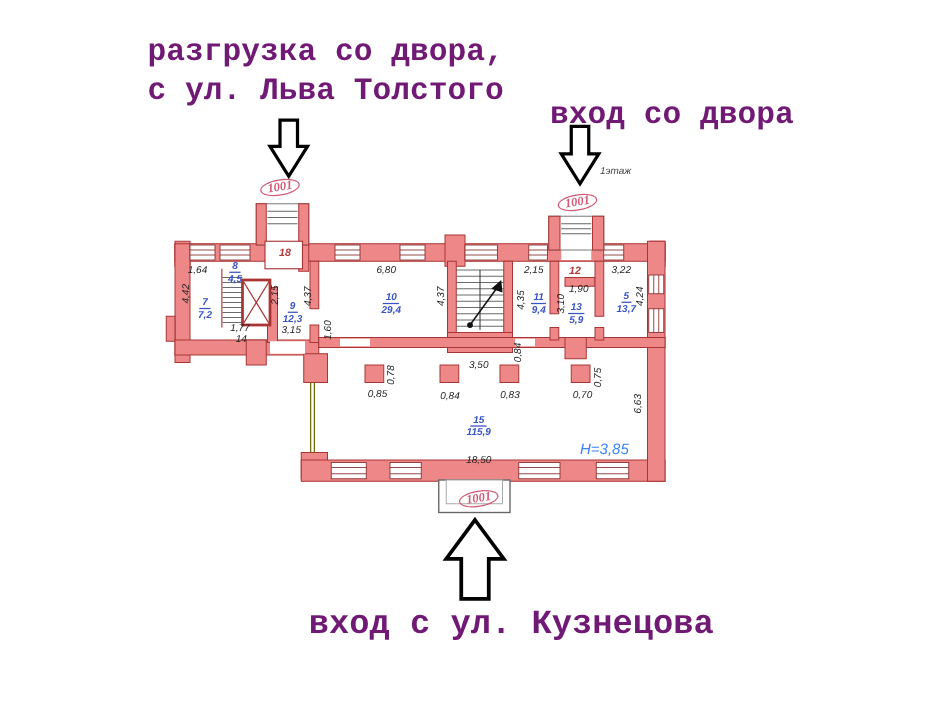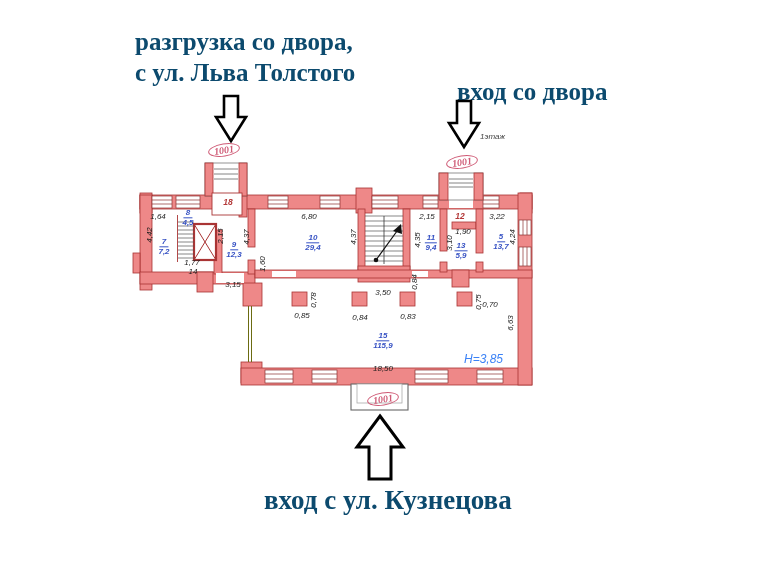--- a/index.html
+++ b/index.html
@@ -1,21 +1,21 @@
 <!DOCTYPE html>
 <html><head>
 <meta charset="utf-8">
 <style>
   html,body{margin:0;padding:0;}
   #canvas{position:relative;width:757px;height:576px;background:#ffffff;overflow:hidden;
           font-family:"Liberation Sans",sans-serif;}
   #plan-svg{position:absolute;left:0;top:0;}
   #labels{position:absolute;left:0;top:0;width:757px;height:576px;}
-  .hdr{position:absolute;font-family:Liberation Serif, serif;font-weight:700;color:#0c4a6e;
-       white-space:nowrap;line-height:1.25;margin-left:17px;}
+  .hdr{position:absolute;font-family:Liberation Mono, monospace;font-weight:700;color:#701a75;
+       white-space:nowrap;line-height:1.25;}
   #hdr-unloading{left:118px;top:26px;font-size:25px;}
   #hdr-yard{left:440px;top:76px;font-size:25px;}
   #hdr-street{left:247px;top:484px;font-size:27px;}
   #floor-note{position:absolute;left:480px;top:132px;font:italic 8px "Liberation Sans",sans-serif;color:#444;}
   #height-note{position:absolute;left:464px;top:352px;font:italic 12px "Liberation Sans",sans-serif;color:#3b82f6;}
   .lbl{position:absolute;transform:translate(-50%,-50%);white-space:nowrap;}
   .dim{font:italic 8px "Liberation Sans",sans-serif;color:#1c1c1c;}
   .dim.v{transform:translate(-50%,-50%) rotate(-90deg);}
   .room{font:italic 700 8px "Liberation Sans",sans-serif;color:#3853c4;text-align:center;line-height:1.15;}
   .room .num{display:inline-block;border-bottom:1px solid #3853c4;padding:0 2px;}
@@ -162,38 +162,38 @@
       <polygon stroke-width="3" points="380,416 403,447 391,447 391,479 369,479 369,447 357,447"></polygon>
     </g>
   </svg>
 
   <div id="labels">
       <div class="lbl dim" style="left: 158px; top: 216px;">1,64</div>
       <div class="lbl dim v" style="left: 149px; top: 235px;">4,42</div>
       <div class="lbl dim v" style="left: 220px; top: 236px;">2,15</div>
       <div class="lbl dim" style="left: 192px; top: 262px;">1,77</div>
       <div class="lbl dim" style="left: 193px; top: 271px;">14</div>
-      <div class="lbl dim" style="left: 233px; top: 264px; margin-top: 20px;">3,15</div>
+      <div class="lbl dim" style="left: 233px; top: 264px;">3,15</div>
       <div class="lbl dim v" style="left: 262px; top: 264px;">1,60</div>
       <div class="lbl dim" style="left: 309px; top: 216px;">6,80</div>
       <div class="lbl dim v" style="left: 246px; top: 237px;">4,37</div>
       <div class="lbl dim v" style="left: 353px; top: 237px;">4,37</div>
       <div class="lbl dim" style="left: 383px; top: 292px;">3,50</div>
       <div class="lbl dim v" style="left: 414px; top: 282px;">0,84</div>
       <div class="lbl dim" style="left: 427px; top: 216px;">2,15</div>
       <div class="lbl dim v" style="left: 417px; top: 240px;">4,35</div>
       <div class="lbl dim v" style="left: 449px; top: 243px;">3,10</div>
       <div class="lbl dim" style="left: 463px; top: 231px;">1,90</div>
       <div class="lbl dim" style="left: 497px; top: 216px;">3,22</div>
       <div class="lbl dim v" style="left: 512px; top: 237px;">4,24</div>
       <div class="lbl dim v" style="left: 313px; top: 300px;">0,78</div>
       <div class="lbl dim" style="left: 302px; top: 315px;">0,85</div>
       <div class="lbl dim" style="left: 360px; top: 317px;">0,84</div>
       <div class="lbl dim" style="left: 408px; top: 316px;">0,83</div>
-      <div class="lbl dim" style="left: 466px; top: 304px; margin-left: 24px;">0,70</div>
+      <div class="lbl dim" style="left: 466px; top: 316px;">0,70</div>
       <div class="lbl dim v" style="left: 478px; top: 302px;">0,75</div>
       <div class="lbl dim v" style="left: 510px; top: 323px;">6,63</div>
       <div class="lbl dim" style="left: 383px; top: 368px;">18,50</div>
       <div class="lbl room" style="left: 164px; top: 247px;"><span class="num">7</span><span class="area">7,2</span></div>
       <div class="lbl room" style="left: 188px; top: 218px;"><span class="num">8</span><span class="area">4,5</span></div>
       <div class="lbl room" style="left: 234px; top: 250px;"><span class="num">9</span><span class="area">12,3</span></div>
       <div class="lbl room" style="left: 313px; top: 243px;"><span class="num">10</span><span class="area">29,4</span></div>
       <div class="lbl room" style="left: 431px; top: 243px;"><span class="num">11</span><span class="area">9,4</span></div>
       <div class="lbl room" style="left: 461px; top: 251px;"><span class="num">13</span><span class="area">5,9</span></div>
       <div class="lbl room" style="left: 501px; top: 242px;"><span class="num">5</span><span class="area">13,7</span></div>

